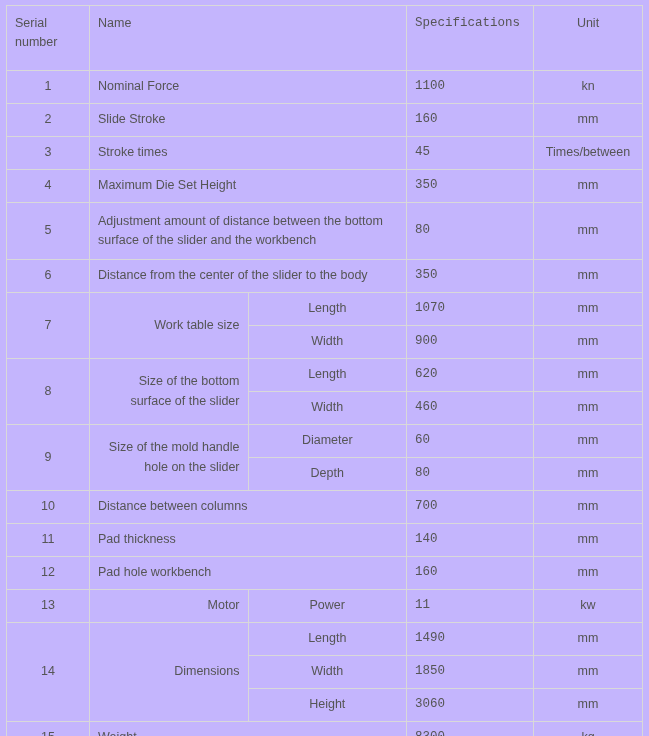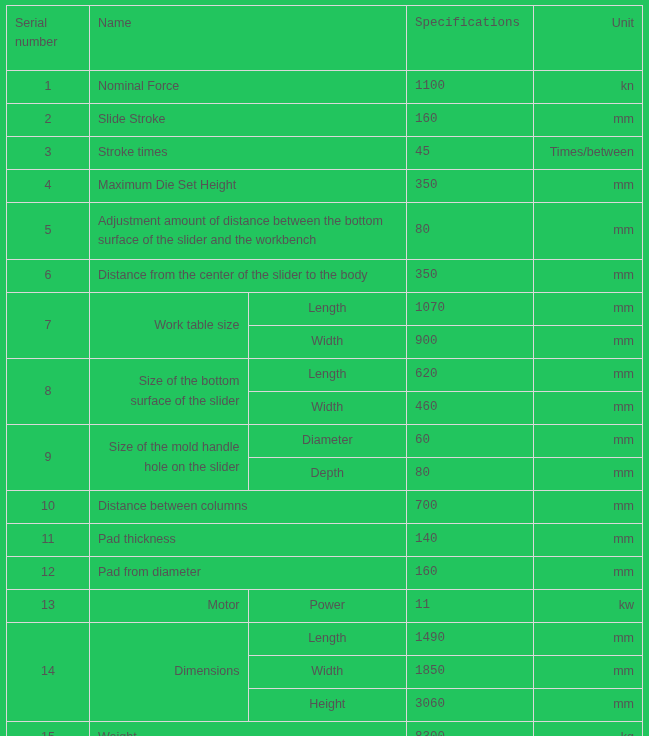--- a/index.html
+++ b/index.html
@@ -10,21 +10,21 @@
   body {
     font-family: "Liberation Sans", sans-serif;
     color: #555555;
     font-size: 12.5px;
   }
   .sheet {
     width: 649px;
     height: 736px;
     position: relative;
     overflow: hidden;
-    background: #22c55e;
+    background: #c4b5fd;
     box-sizing: border-box;
   }
   table.spec {
     border-collapse: collapse;
     width: 637px;
     margin-left: 6px;
     margin-top: 5px;
     table-layout: fixed;
   }
   table.spec td {
@@ -51,21 +51,21 @@
     width: 112px;
     text-align: center;
   }
   td.c-spec {
     width: 110px;
     text-align: left;
     font-family: Liberation Mono, monospace;
   }
   td.c-unit {
     width: 92px;
-    text-align: right;
+    text-align: center;
   }
   tr.head td {
     height: 56px;
     vertical-align: top;
     padding-top: 8px;
   }
   tr.head td.c-serial {
     text-align: left;
   }
   tr.r32 td { height: 32px; }
@@ -177,21 +177,21 @@
 
       <tr class="r32">
         <td class="c-serial">11</td>
         <td class="c-name-wide" colspan="2">Pad  thickness</td>
         <td class="c-spec">140</td>
         <td class="c-unit">mm</td>
       </tr>
 
       <tr class="r32">
         <td class="c-serial">12</td>
-        <td class="c-name-wide" colspan="2">Pad from diameter</td>
+        <td class="c-name-wide" colspan="2">Pad hole workbench</td>
         <td class="c-spec">160</td>
         <td class="c-unit">mm</td>
       </tr>
 
       <tr class="r32">
         <td class="c-serial">13</td>
         <td class="c-name">Motor</td>
         <td class="c-sub">Power</td>
         <td class="c-spec">11</td>
         <td class="c-unit">kw</td>

